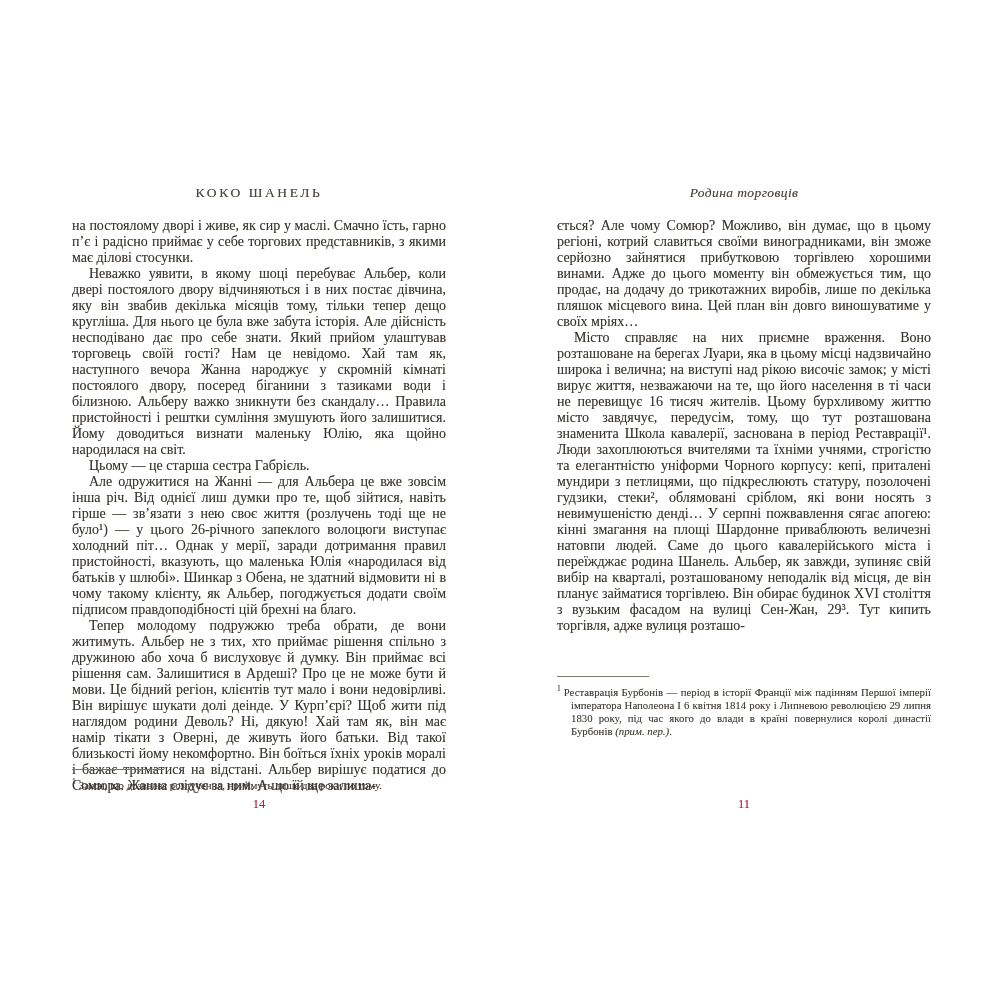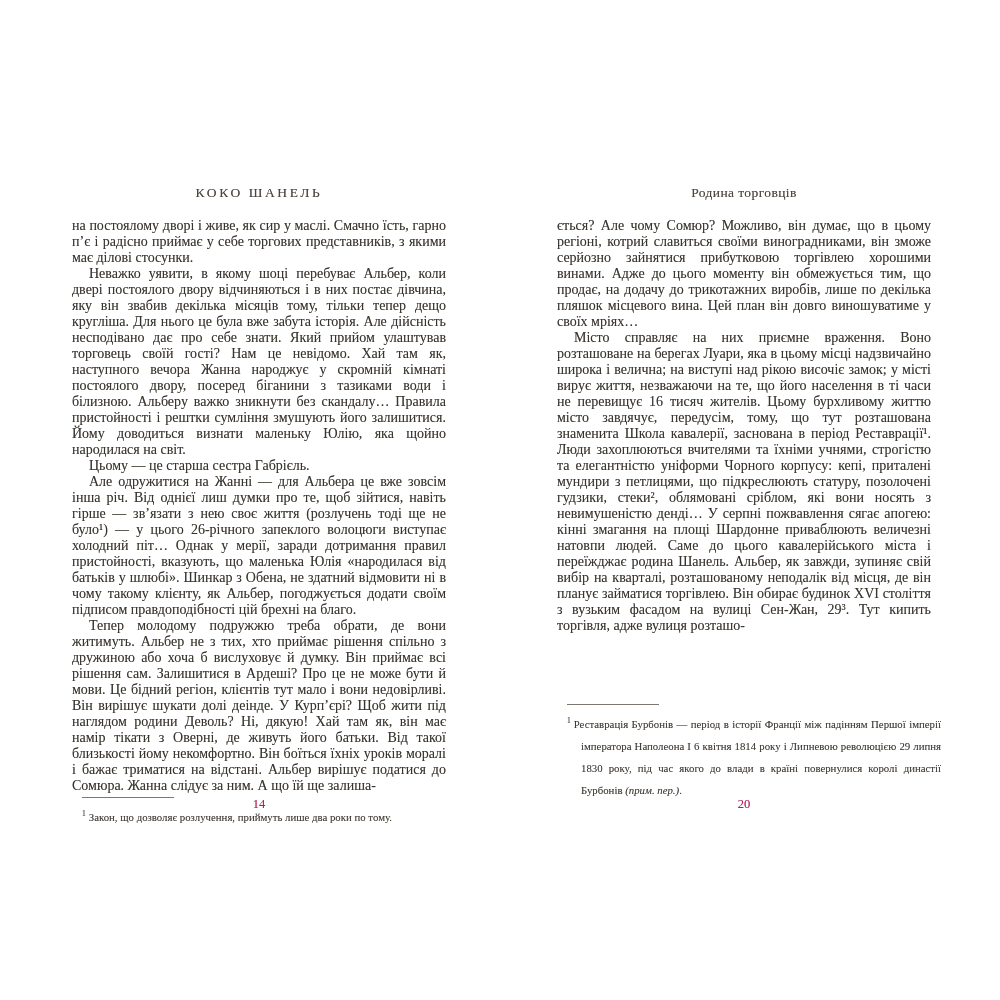--- a/index.html
+++ b/index.html
@@ -28,45 +28,44 @@
   .page.right { left: 557px; }
 
   .running-head {
     text-align: center;
     font-size: 13.5px;
     line-height: 16px;
     color: #4a453d;
     text-shadow: 0 0 0.5px rgba(70,60,50,0.45);
   }
   .running-head.caps   { letter-spacing: 2.6px; }
-  .running-head.italic { letter-spacing: 0.4px; }
+  .running-head.italic { font-style: italic; letter-spacing: 0.4px; }
 
   .body-text {
     margin-top: 17px;
     font-size: 14px;
     line-height: 16px;
     text-align: justify;
     text-shadow: 0 0 0.5px rgba(70,60,50,0.40);
   }
   .body-text p {
     margin: 0;
     text-indent: 17px;
   }
   .body-text p.noindent { text-indent: 0; }
 
   .footnotes {
     position: absolute;
-    left: 10px;
+    left: 0;
     width: 100%;
     font-size: 10.8px;
-    line-height: 22px;
+    line-height: 13px;
     text-align: justify;
     color: #403b34;
     text-shadow: 0 0 0.4px rgba(70,60,50,0.38);
-    margin-top: 28px;
   }
   .page.left  .footnotes { top: 584px; }
   .page.right .footnotes { top: 491px; }
 
   .footnote-rule {
     width: 92px;
     height: 1px;
     background: #7d776d;
     margin-bottom: 5px;
   }
@@ -116,16 +115,16 @@
   <div class="page right">
     <div class="running-head italic">Родина торговців</div>
     <div class="body-text">
       <p class="noindent">ється? Але чому Сомюр? Можливо, він думає, що в цьому регіоні, котрий славиться своїми виноградниками, він зможе серйозно зайнятися прибутковою торгівлею хорошими винами. Адже до цього моменту він обмежується тим, що продає, на додачу до трикотажних виробів, лише по декілька пляшок місцевого вина. Цей план він довго виношуватиме у своїх мріях…</p>
       <p>Місто справляє на них приємне враження. Воно розташоване на берегах Луари, яка в цьому місці надзвичайно широка і велична; на виступі над рікою височіє замок; у місті вирує життя, незважаючи на те, що його населення в ті часи не перевищує 16 тисяч жителів. Цьому бурхливому життю місто завдячує, передусім, тому, що тут розташована знаменита Школа кавалерії, заснована в період Реставрації¹. Люди захоплюються вчителями та їхніми учнями, строгістю та елегантністю уніформи Чорного корпусу: кепі, приталені мундири з петлицями, що підкреслюють статуру, позолочені гудзики, стеки², облямовані сріблом, які вони носять з невимушеністю денді… У серпні пожвавлення сягає апогею: кінні змагання на площі Шардонне приваблюють величезні натовпи людей. Саме до цього кавалерійського міста і переїжджає родина Шанель. Альбер, як завжди, зупиняє свій вибір на кварталі, розташованому неподалік від місця, де він планує займатися торгівлею. Він обирає будинок XVI століття з вузьким фасадом на вулиці Сен-Жан, 29³. Тут кипить торгівля, адже вулиця розташо-</p>
     </div>
     <div class="footnotes">
       <div class="footnote-rule"></div>
       <div class="footnote"><sup>1</sup><span>Реставрація Бурбонів — період в історії Франції між падінням Першої імперії імператора Наполеона I 6 квітня 1814 року і Липневою революцією 29 липня 1830 року, під час якого до влади в країні повернулися королі династії Бурбонів</span><i> (прим. пер.)</i><span>.</span></div>
     </div>
-    <div class="page-number">20</div>
+    <div class="page-number">11</div>
   </div>
 
 </div>
 
 </body></html>

